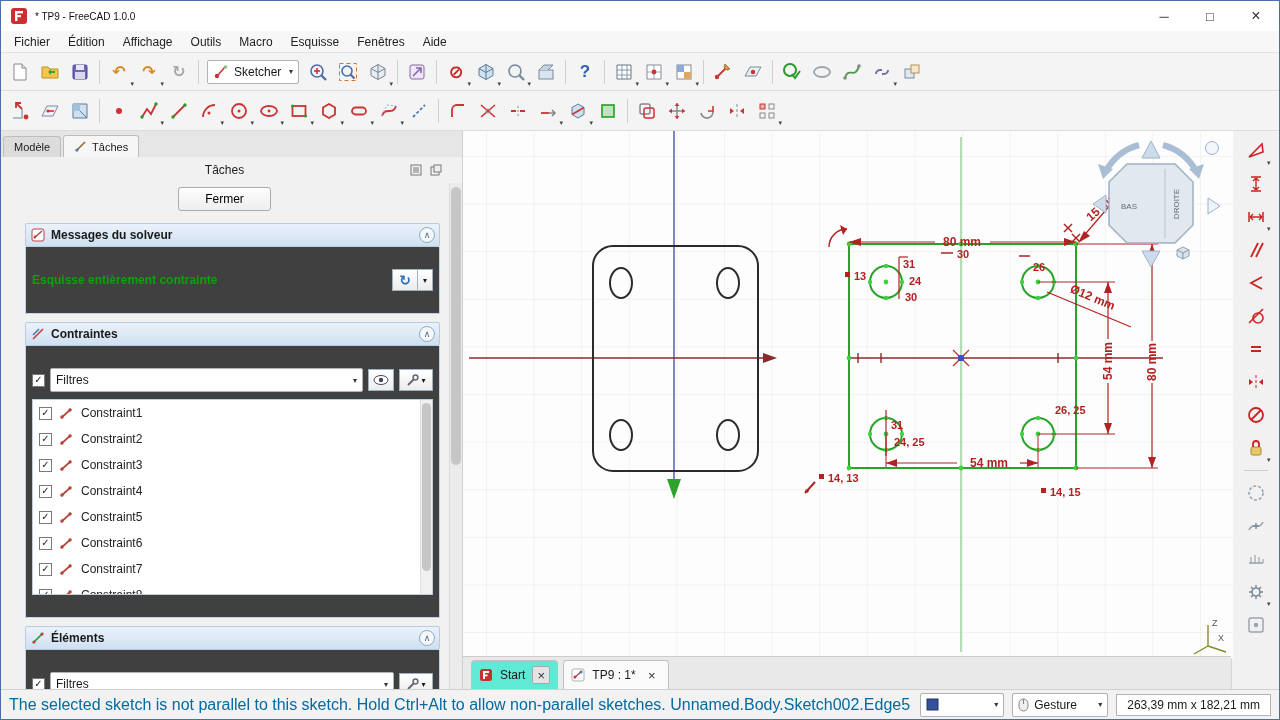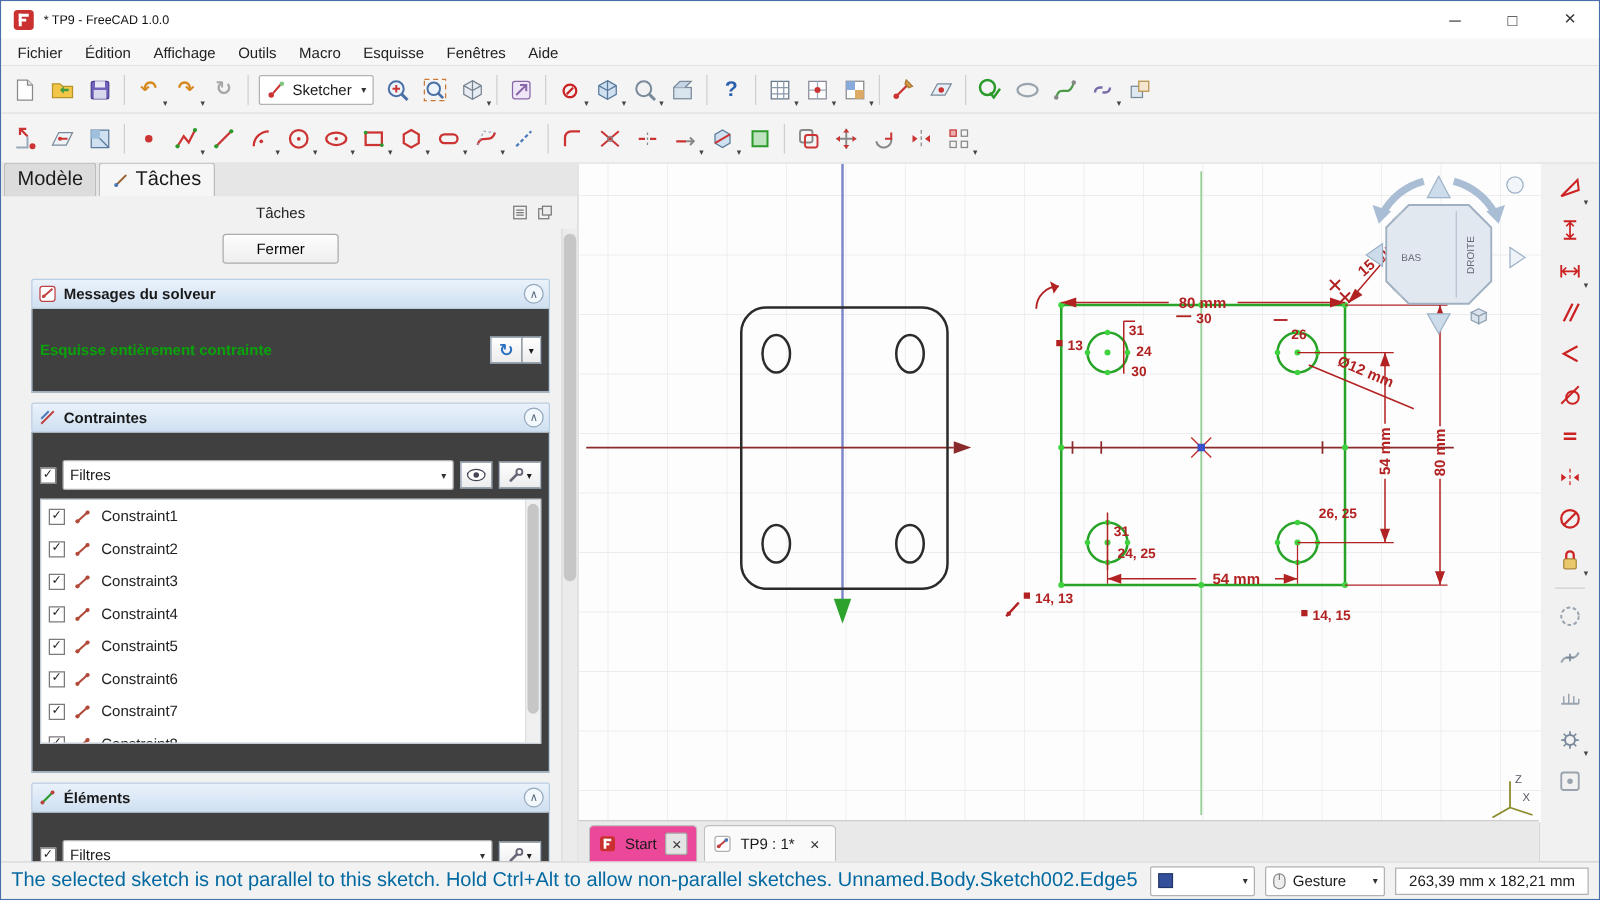--- a/index.html
+++ b/index.html
@@ -25,21 +25,21 @@
   .tbsep{width:1px;height:24px;background:#cfcfcf;margin:0 4px;flex:0 0 auto}
   .glyph{font-size:16px;line-height:1;font-weight:bold}
   .combo{height:24px;background:#fff;border:1px solid #b2b2b2;border-radius:2px;display:flex;align-items:center;padding:0 5px;gap:5px}
   .combo .arrow{font-size:8px;color:#333;margin-left:auto}
   .wb-combo{width:92px;margin:0 4px}
   
   .main{flex:1;display:flex;min-height:0}
   
   .panel{width:462px;background:#f1f1f1;display:flex;flex-direction:column;position:relative;border-right:1px solid #cfcfcf;flex:0 0 auto}
   .panel-tabs{height:26px;display:flex;align-items:flex-end;background:#e6e6e6;padding:2px 2px 0 2px;gap:2px;flex:0 0 auto}
-  .ptab{padding:4px 10px;font-size:16px;background:#dcdcdc;border:1px solid #bdbdbd;border-bottom:none;border-radius:3px 3px 0 0;display:flex;align-items:center;gap:5px}
+  .ptab{padding:4px 10px;font-size:11px;background:#dcdcdc;border:1px solid #bdbdbd;border-bottom:none;border-radius:3px 3px 0 0;display:flex;align-items:center;gap:5px}
   .ptab.active{background:#f6f6f6}
   .panel-body{flex:1;overflow:hidden;position:relative;padding-right:14px}
   .panel-header{height:26px;display:flex;align-items:center;justify-content:center;position:relative;font-size:12px;color:#222}
   .ph-btn{position:absolute;width:16px;height:16px;display:flex;align-items:center;justify-content:center}
   .fermer-row{display:flex;justify-content:center;margin:4px 0 12px 0}
   .btn{background:linear-gradient(#fdfdfd,#eee);border:1px solid #ababab;border-radius:3px;padding:4px 26px;font-size:12px}
   .section{margin:8px 8px 0 24px}
   .sec-head{height:24px;background:linear-gradient(#eaf2fb,#cfe0f1);border:1px solid #b7cde2;border-radius:2px;display:flex;align-items:center;padding:0 5px;gap:6px;font-weight:bold;position:relative;font-size:12px}
   .collapse{position:absolute;right:4px;width:16px;height:16px;border:1px solid #93a8bc;border-radius:50%;display:flex;align-items:center;justify-content:center;font-size:9px;color:#567;background:#f3f8fd;font-weight:normal}
   .sec-box{background:#404040;border:1px solid #bdd2e6;border-top:none;padding:22px 6px}
@@ -55,21 +55,21 @@
   .vthumb{position:absolute;left:1px;right:1px;border-radius:5px;background:#c6c6c6}
   .panel-scroll{position:absolute;right:0;top:26px;bottom:0;width:13px;background:#ebebeb;border-left:1px solid #dadada}
   .panel-scroll .vthumb{top:4px;height:278px}
   
   .viewport{flex:1;position:relative;background:#fdfdfd;min-width:0}
   .vp-svg{position:absolute;top:0;left:0;width:770px;height:527px}
   .dim{fill:#b22222;font-size:12px;font-weight:bold}
   .ref{fill:#b22222;font-size:11px;font-weight:bold}
   
   .mdi{position:absolute;left:0;right:0;bottom:0;height:33px;background:#e9e9e9;border-top:1px solid #cdcdcd;display:flex;align-items:flex-end;padding:3px 2px 0 8px;gap:5px}
-  .mtab{height:29px;display:flex;align-items:center;gap:7px;padding:0 7px;border:1px solid #c0c0c0;border-bottom:none;border-radius:4px 4px 0 0;background:#ec4899}
+  .mtab{height:29px;display:flex;align-items:center;gap:7px;padding:0 7px;border:1px solid #c0c0c0;border-bottom:none;border-radius:4px 4px 0 0;background:#5eead4}
   .mtab.active{background:#fafafa}
   .mclose{width:18px;height:18px;display:flex;align-items:center;justify-content:center;font-size:13px;color:#333}
   .mclose.boxed{border:1px solid #a8a8a8;background:#e4e4e4;border-radius:2px}
   
   .rtb{width:48px;background:#f1f1f1;border-left:1px solid #d5d5d5;display:flex;flex-direction:column;align-items:center;padding-top:5px;gap:3px;flex:0 0 auto}
   .rtb .tb{width:30px;height:30px}
   .rtbsep{width:24px;height:1px;background:#cfcfcf;margin:4px 0}
   
   .status{height:30px;background:#f2f2f2;border-top:1px solid #d0d0d0;display:flex;align-items:center;padding:0 8px;gap:8px;flex:0 0 auto}
   .status-msg{flex:1;font-size:16px;color:#0369a1;white-space:nowrap;overflow:hidden}

